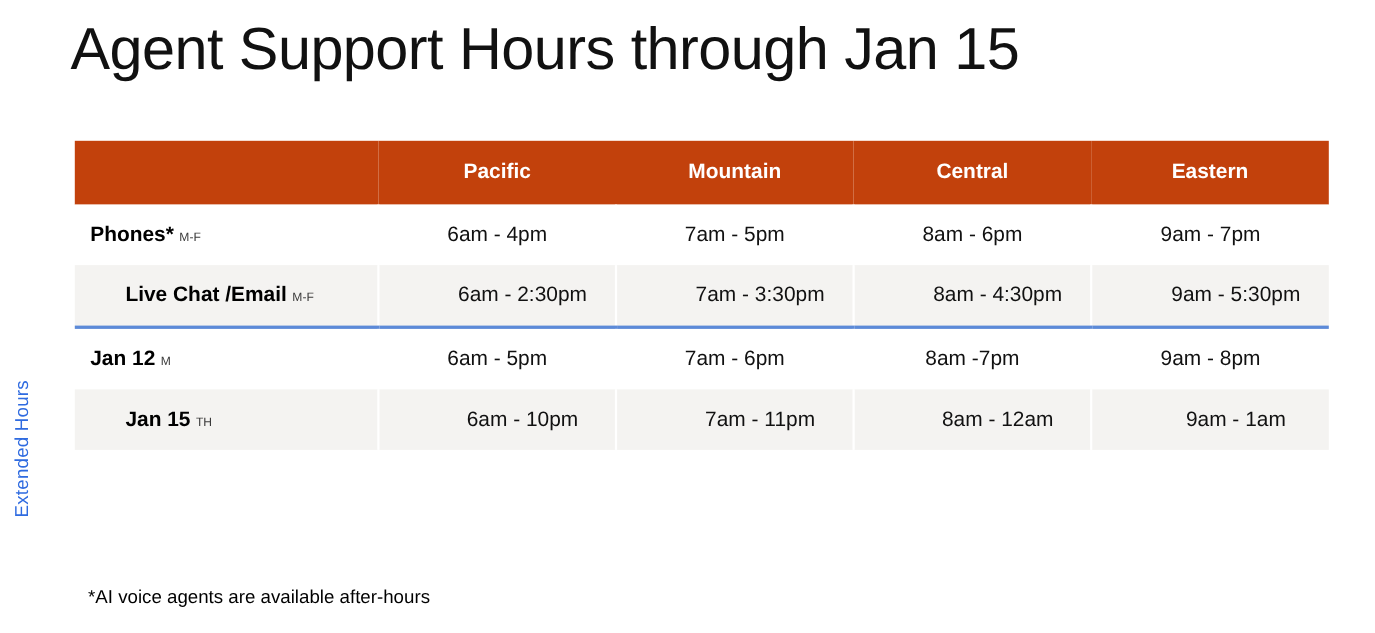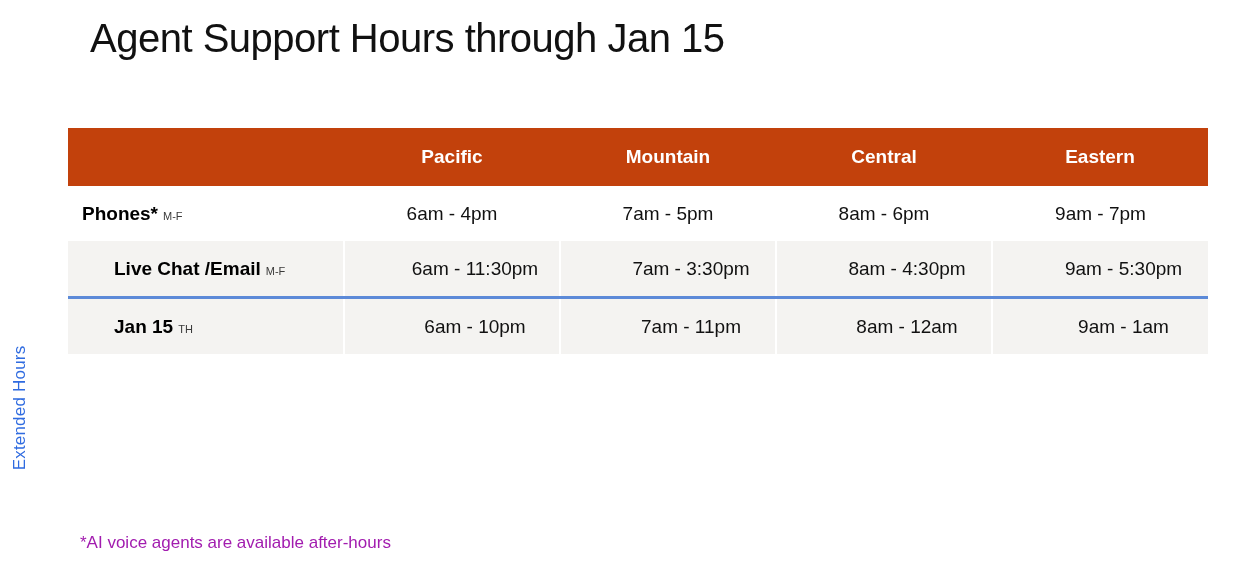--- a/index.html
+++ b/index.html
@@ -18,23 +18,23 @@
 
   .page {
     position: relative;
     width: 1250px;
     height: 575px;
   }
 
   
   .title {
     position: absolute;
-    left: 90px;
+    left: 64px;
     top: 16px;
-    font-size: 40px;
+    font-size: 54px;
     font-weight: 400;
     letter-spacing: -0.5px;
     color: #111111;
     white-space: nowrap;
     line-height: 1.1;
   }
 
   
   .side-label {
     position: absolute;
@@ -121,21 +121,21 @@
   tbody tr.sep-after td {
     border-bottom: 3px solid #5C8AD8;
   }
 
   
   .footnote {
     position: absolute;
     left: 80px;
     top: 533px;
     font-size: 17px;
-    color: #a21caf;
+    color: #000000;
     white-space: nowrap;
   }
 </style>
 </head>
 <body>
 
 <div class="page">
 
   <div class="title">Agent Support Hours through Jan 15</div>
 
@@ -163,24 +163,31 @@
     <tbody id="table-body">
         <tr>
           <td class="cell-label"><span class="lbl-strong">Phones*</span><span class="lbl-sub">M-F</span></td>
           <td>6am - 4pm</td>
           <td>7am - 5pm</td>
           <td>8am - 6pm</td>
           <td>9am - 7pm</td>
         </tr>
         <tr class="shaded sep-after">
           <td class="cell-label"><span class="lbl-strong">Live Chat /Email</span><span class="lbl-sub">M-F</span></td>
-          <td>6am - 11:30pm</td>
+          <td>6am - 2:30pm</td>
           <td>7am - 3:30pm</td>
           <td>8am - 4:30pm</td>
           <td>9am - 5:30pm</td>
+        </tr>
+        <tr>
+          <td class="cell-label"><span class="lbl-strong">Jan 12</span><span class="lbl-sub">M</span></td>
+          <td>6am - 5pm</td>
+          <td>7am - 6pm</td>
+          <td>8am -7pm</td>
+          <td>9am - 8pm</td>
         </tr>
         <tr class="shaded">
           <td class="cell-label"><span class="lbl-strong">Jan 15</span><span class="lbl-sub">TH</span></td>
           <td>6am - 10pm</td>
           <td>7am - 11pm</td>
           <td>8am - 12am</td>
           <td>9am - 1am</td>
         </tr>
       </tbody>
   </table>

